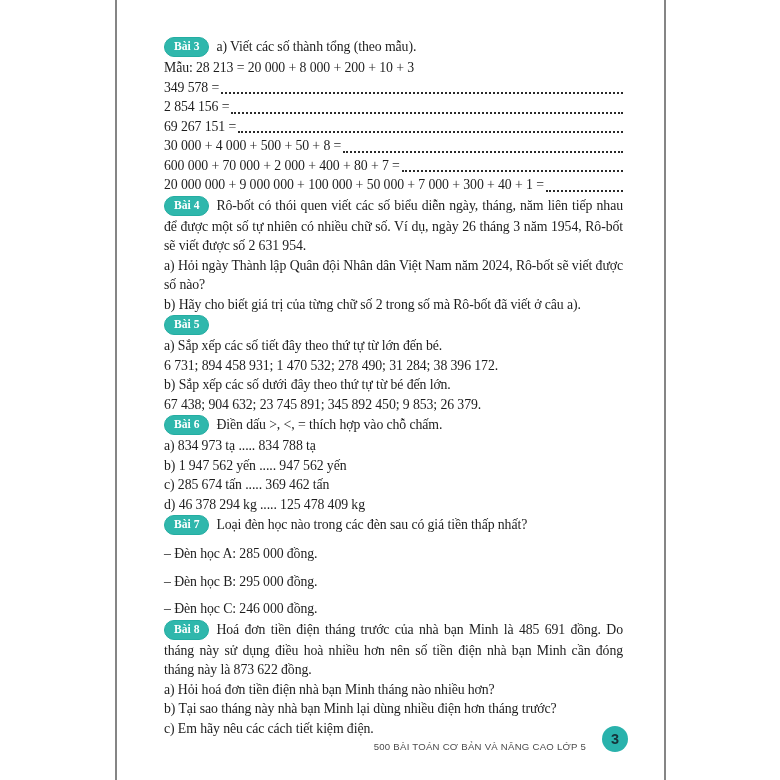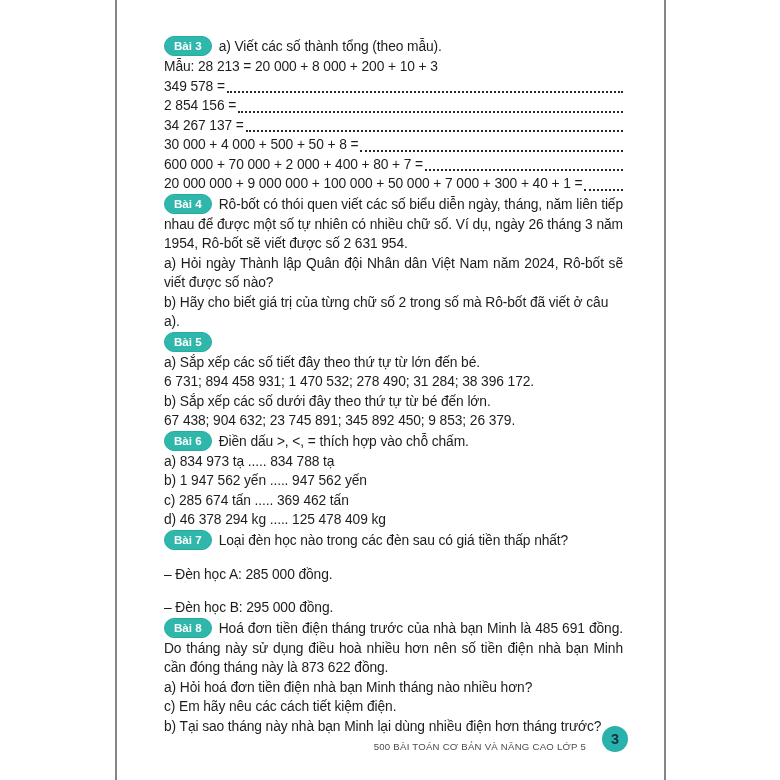--- a/index.html
+++ b/index.html
@@ -8,35 +8,35 @@
     font-family:"Liberation Sans","DejaVu Sans",sans-serif;color:#1d1d1d;
   }
   .edge{position:absolute;top:0;height:780px;width:2px;background:#858585;}
   #edge-left{left:115px;}
   #edge-right{left:664px;}
   .content{
     position:absolute;left:164px;top:37px;width:459px;
     font-size:13.8px;line-height:19.5px;letter-spacing:-0.1px;
   }
   .ex{margin:0 0 1px 0;}
-  .row{display:block;}
+  .row{display:block;font-family:Liberation Serif, serif;}
   .para{text-align:justify;}
   .fill{display:flex;align-items:center;}
   .fill .txt{white-space:nowrap;}
   .fill .leader{
     flex:1;height:1em;align-self:flex-end;margin:0 0 3px 2px;
     border-bottom:2px dotted #2a2a2a;
   }
   .badge{
     display:inline-block;background:#2fb7ac;color:#ffffff;font-weight:bold;
     font-size:11.6px;line-height:15px;letter-spacing:0;
     padding:1px 9px 2px;border-radius:10px;margin-right:7px;
     border:1px solid #24ada2;position:relative;top:-1px;
   }
-  .dash{margin-top:14px;}
+  .dash{margin-top:8px;}
   .footer{
     position:absolute;left:164px;top:726px;width:464px;
     display:flex;justify-content:flex-end;align-items:flex-end;gap:16px;
   }
   .footer .label{font-size:9.6px;color:#4b4b4b;letter-spacing:0.25px;white-space:nowrap;}
   .circle{
     width:26px;height:26px;border-radius:50%;background:#29b2ac;flex:0 0 auto;
     display:flex;align-items:center;justify-content:center;
     font-weight:bold;font-size:14.5px;color:#16333a;
   }
@@ -53,21 +53,21 @@
       <div class="row">Mẫu: 28 213 = 20 000 + 8 000 + 200 + 10 + 3</div>
       <div class="row fill">
         <span class="txt">349  578 =</span>
         <span class="leader"></span>
       </div>
       <div class="row fill">
         <span class="txt">2 854 156 = </span>
         <span class="leader"></span>
       </div>
       <div class="row fill">
-        <span class="txt">34 267 137 = </span>
+        <span class="txt">69 267 151 = </span>
         <span class="leader"></span>
       </div>
       <div class="row fill">
         <span class="txt">30 000 + 4 000 + 500 + 50 + 8 = </span>
         <span class="leader"></span>
       </div>
       <div class="row fill">
         <span class="txt">600 000 + 70 000 + 2 000 + 400 + 80 + 7 = </span>
         <span class="leader"></span>
       </div>
@@ -92,26 +92,27 @@
       <div class="row"><span class="badge">Bài 6</span><span>Điền dấu &gt;, &lt;, = thích hợp vào chỗ chấm.</span></div>
       <div class="row">a) 834 973 tạ ..... 834 788 tạ</div>
       <div class="row">b) 1 947 562 yến ..... 947 562 yến</div>
       <div class="row">c) 285 674 tấn ..... 369 462 tấn</div>
       <div class="row">d) 46 378 294 kg ..... 125 478 409 kg</div>
     </div>
     <div class="ex">
       <div class="row"><span class="badge">Bài 7</span><span>Loại đèn học nào trong các đèn sau có giá tiền thấp nhất?</span></div>
       <div class="row dash">– Đèn học A: 285 000 đồng.</div>
       <div class="row dash">– Đèn học B: 295 000 đồng.</div>
+      <div class="row dash">– Đèn học C: 246 000 đồng.</div>
     </div>
     <div class="ex">
       <div class="row para"><span class="badge">Bài 8</span><span>Hoá đơn tiền điện tháng trước của nhà bạn Minh là 485 691 đồng. Do tháng này sử dụng điều hoà nhiều hơn nên số tiền điện nhà bạn Minh cần đóng tháng này là 873 622 đồng.</span></div>
       <div class="row">a) Hỏi hoá đơn tiền điện nhà bạn Minh tháng nào nhiều hơn?</div>
+      <div class="row">b) Tại sao tháng này nhà bạn Minh lại dùng nhiều điện hơn tháng trước?</div>
       <div class="row">c) Em hãy nêu các cách tiết kiệm điện.</div>
-      <div class="row">b) Tại sao tháng này nhà bạn Minh lại dùng nhiều điện hơn tháng trước?</div>
     </div>
   </div>
 
 <div class="footer">
   <span class="label">500 BÀI TOÁN CƠ BẢN VÀ NÂNG CAO LỚP 5</span>
   <span class="circle">
     <span>3</span>
   </span>
 </div>
 

